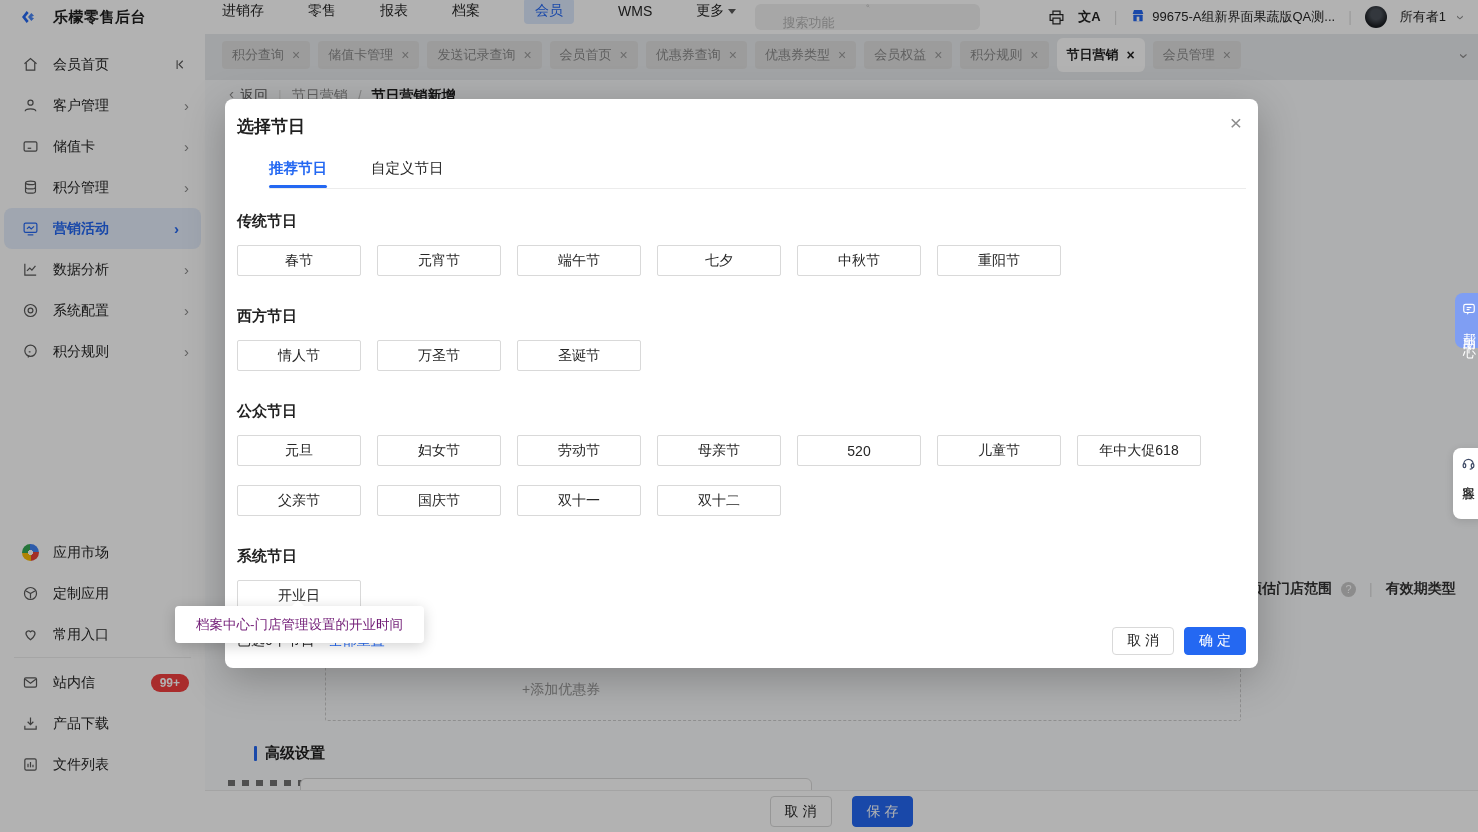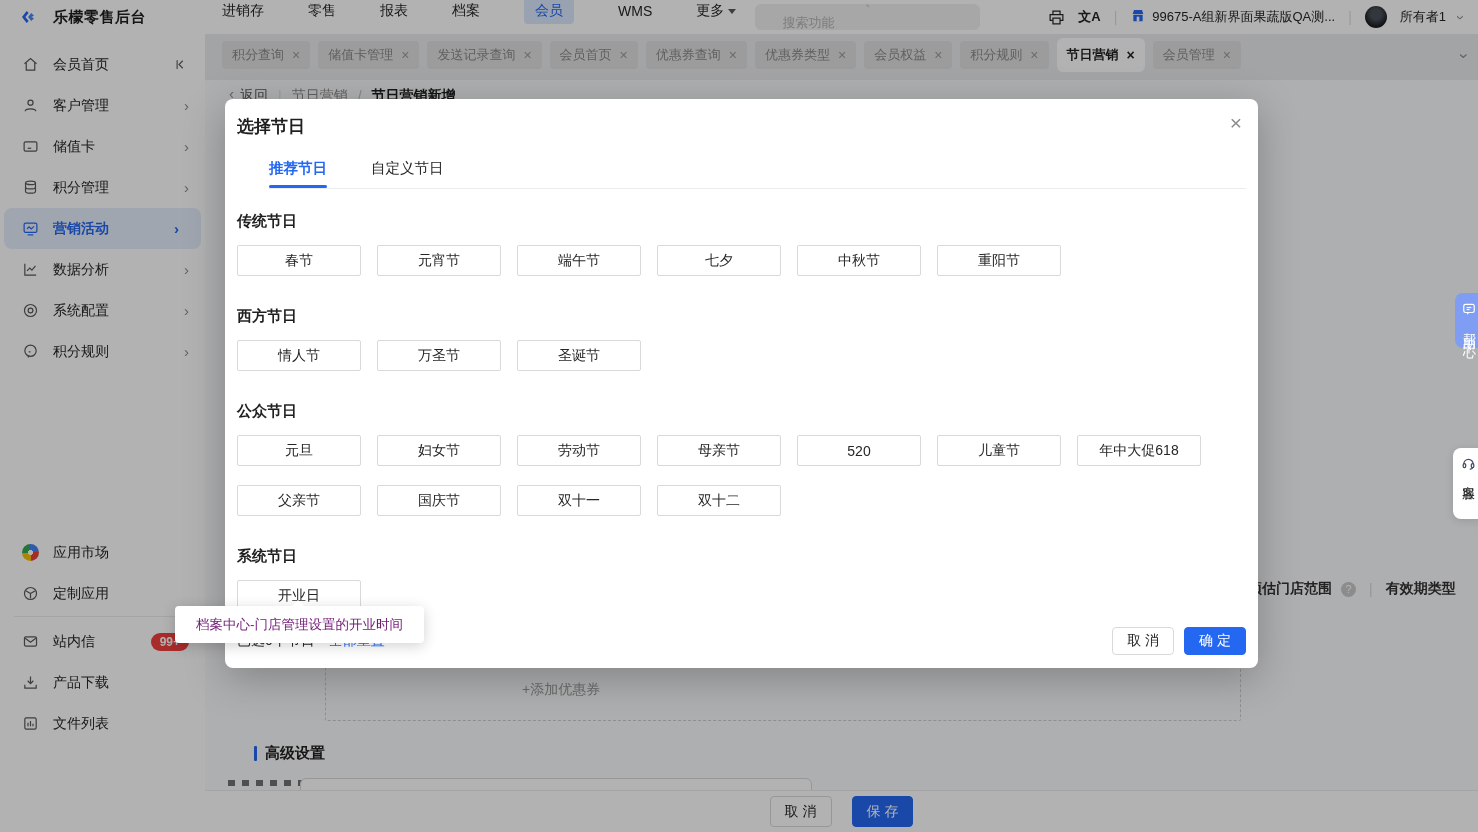--- a/index.html
+++ b/index.html
@@ -237,20 +237,26 @@
       <span class="pinwheel"></span>
       <span>应用市场</span>
     </div>
     <div class="s-item">
       <svg width="17" height="17" viewBox="0 0 24 24" fill="none" stroke="currentColor" stroke-width="1.7">
           <circle cx="12" cy="12" r="8.5"></circle>
           <path d="M12 12 v7 M12 12 L5.8 8.4 M12 12 L18.2 8.4"></path>
         </svg>
       <span>定制应用</span>
     </div>
+    <div class="s-item">
+      <svg width="17" height="17" viewBox="0 0 24 24" fill="none" stroke="currentColor" stroke-width="1.7">
+          <path d="M12 19.5 C5.5 14.5 4 9.5 7.5 7.3 C10 5.9 12 8.2 12 8.2 C12 8.2 14 5.9 16.5 7.3 C20 9.5 18.5 14.5 12 19.5 Z"></path>
+        </svg>
+      <span>常用入口</span>
+    </div>
 
     <div class="s-divider"></div>
 
     <div class="s-item">
       <svg width="17" height="17" viewBox="0 0 24 24" fill="none" stroke="currentColor" stroke-width="1.7">
           <rect x="3.5" y="5.5" width="17" height="13" rx="2"></rect>
           <polyline points="4.5,7.5 12,13 19.5,7.5"></polyline>
         </svg>
       <span>站内信</span>
       <span class="badge">99+</span>

